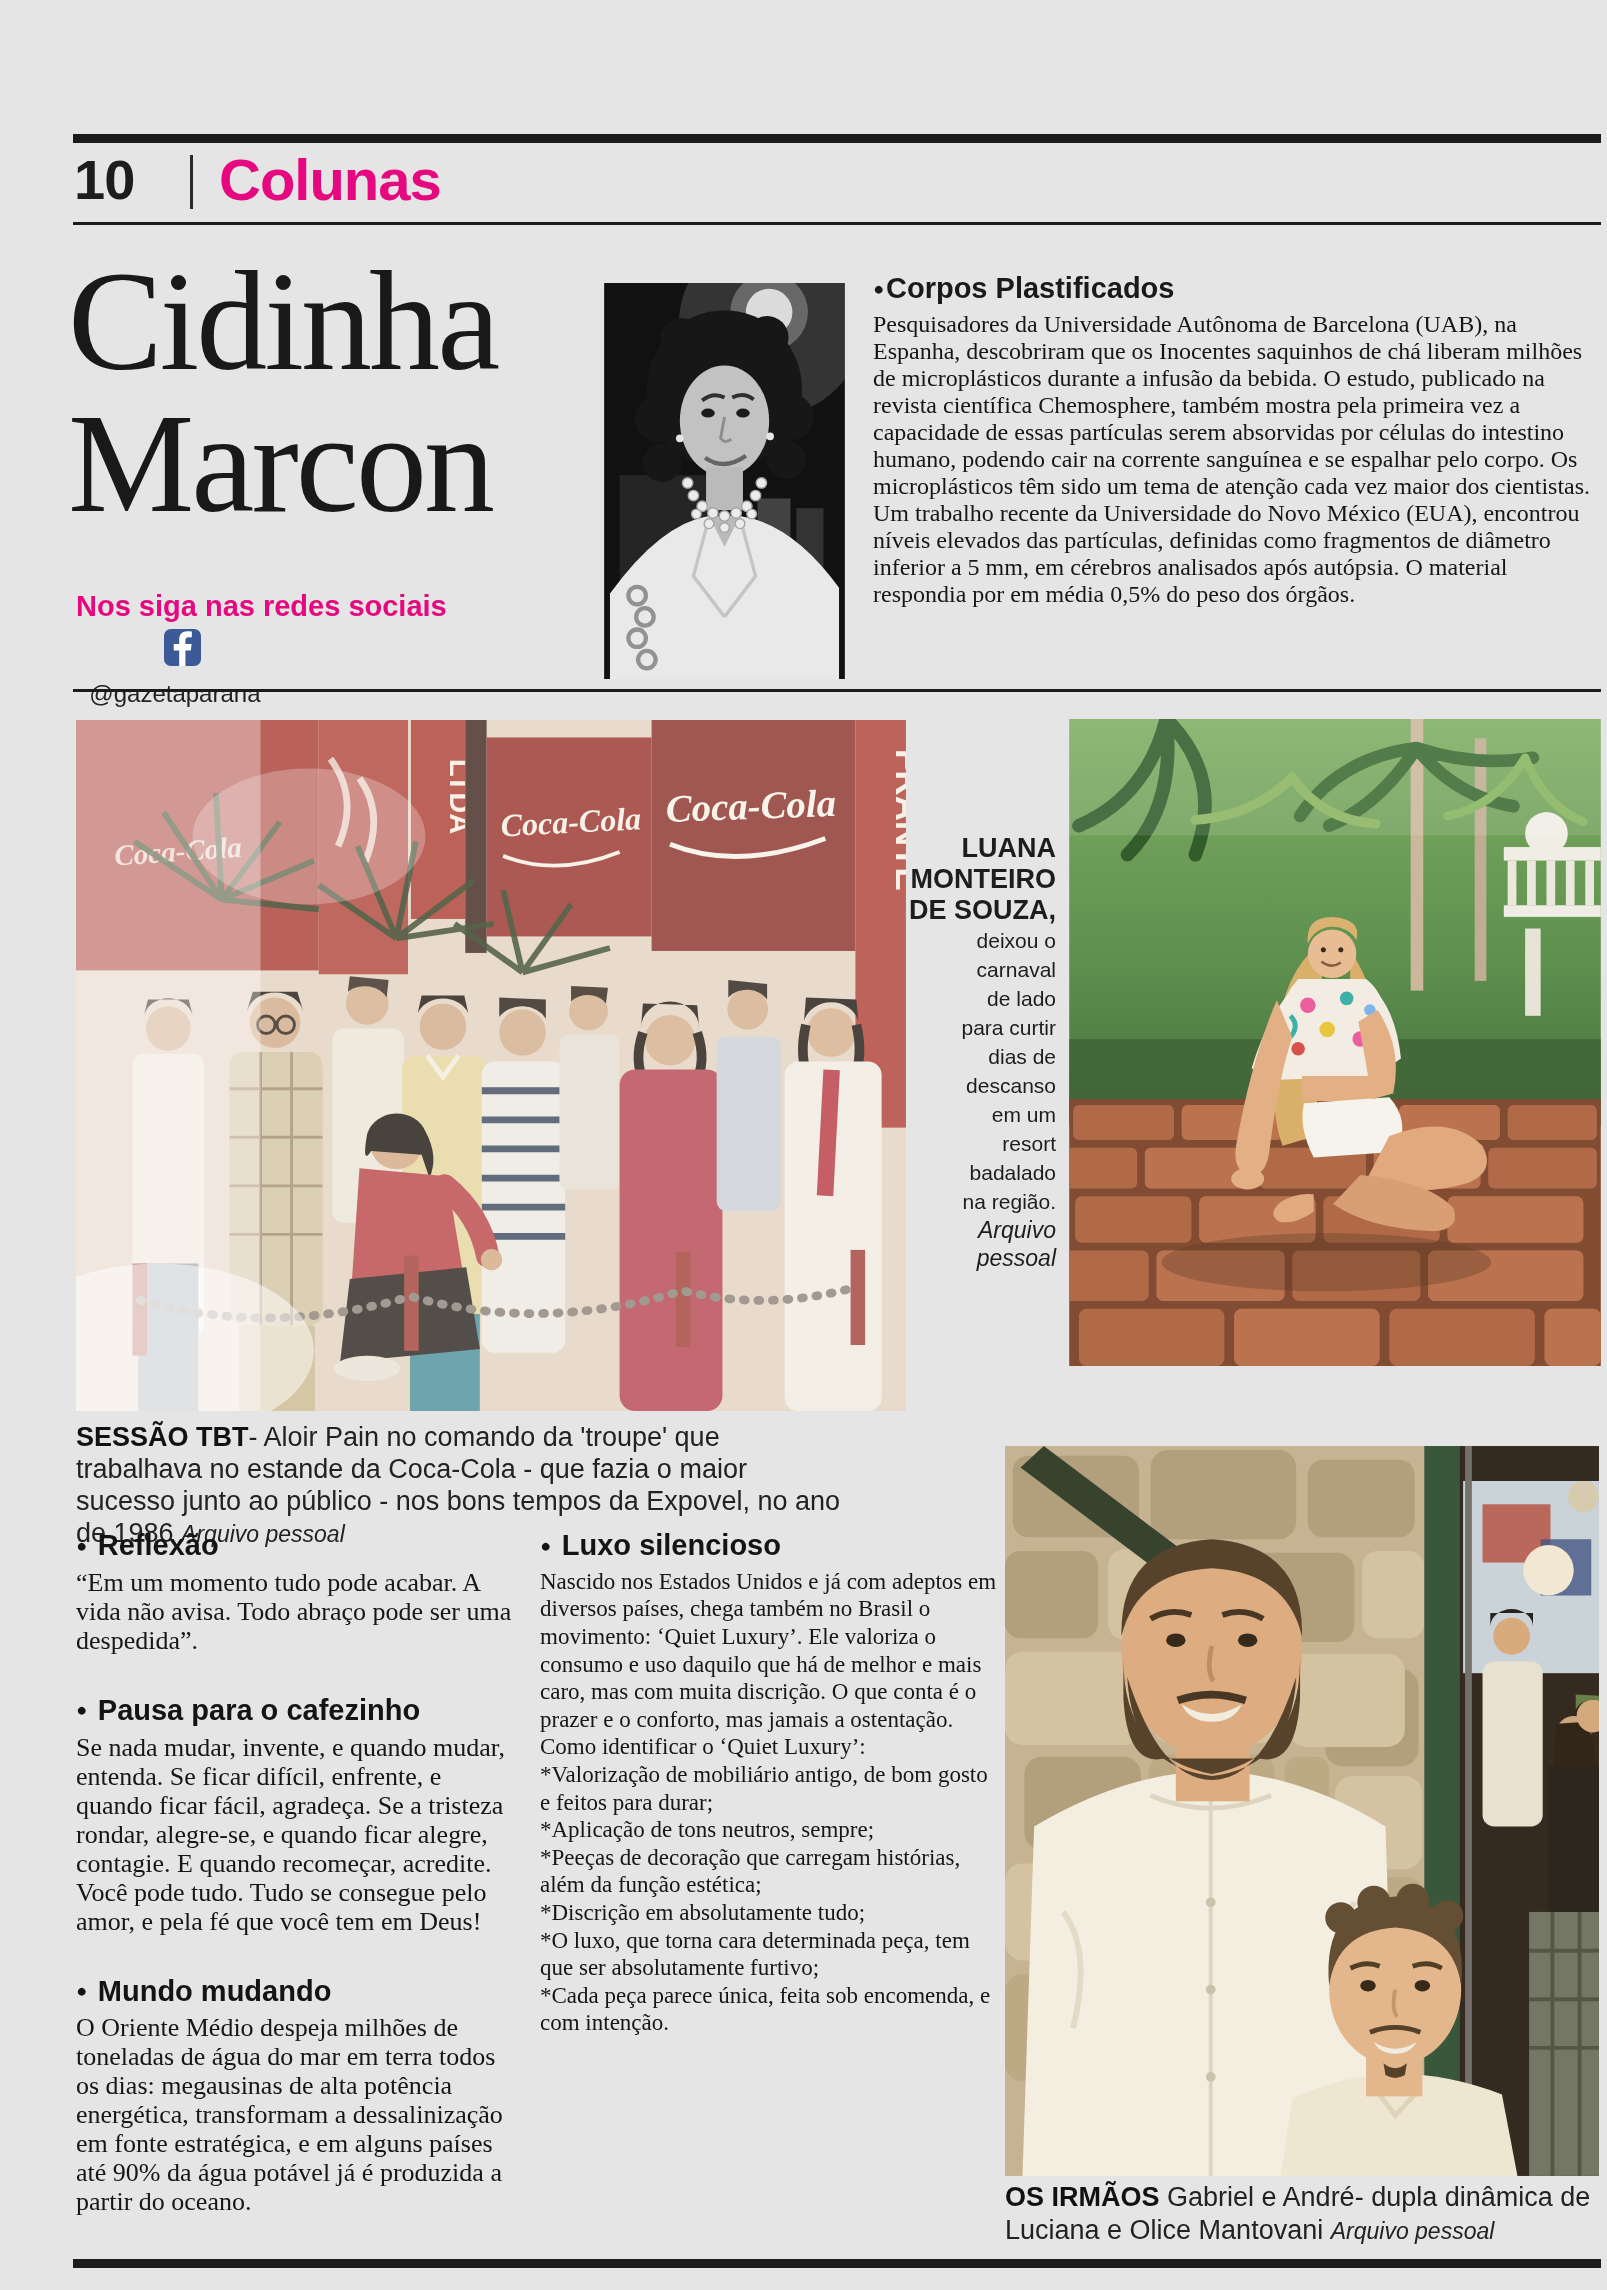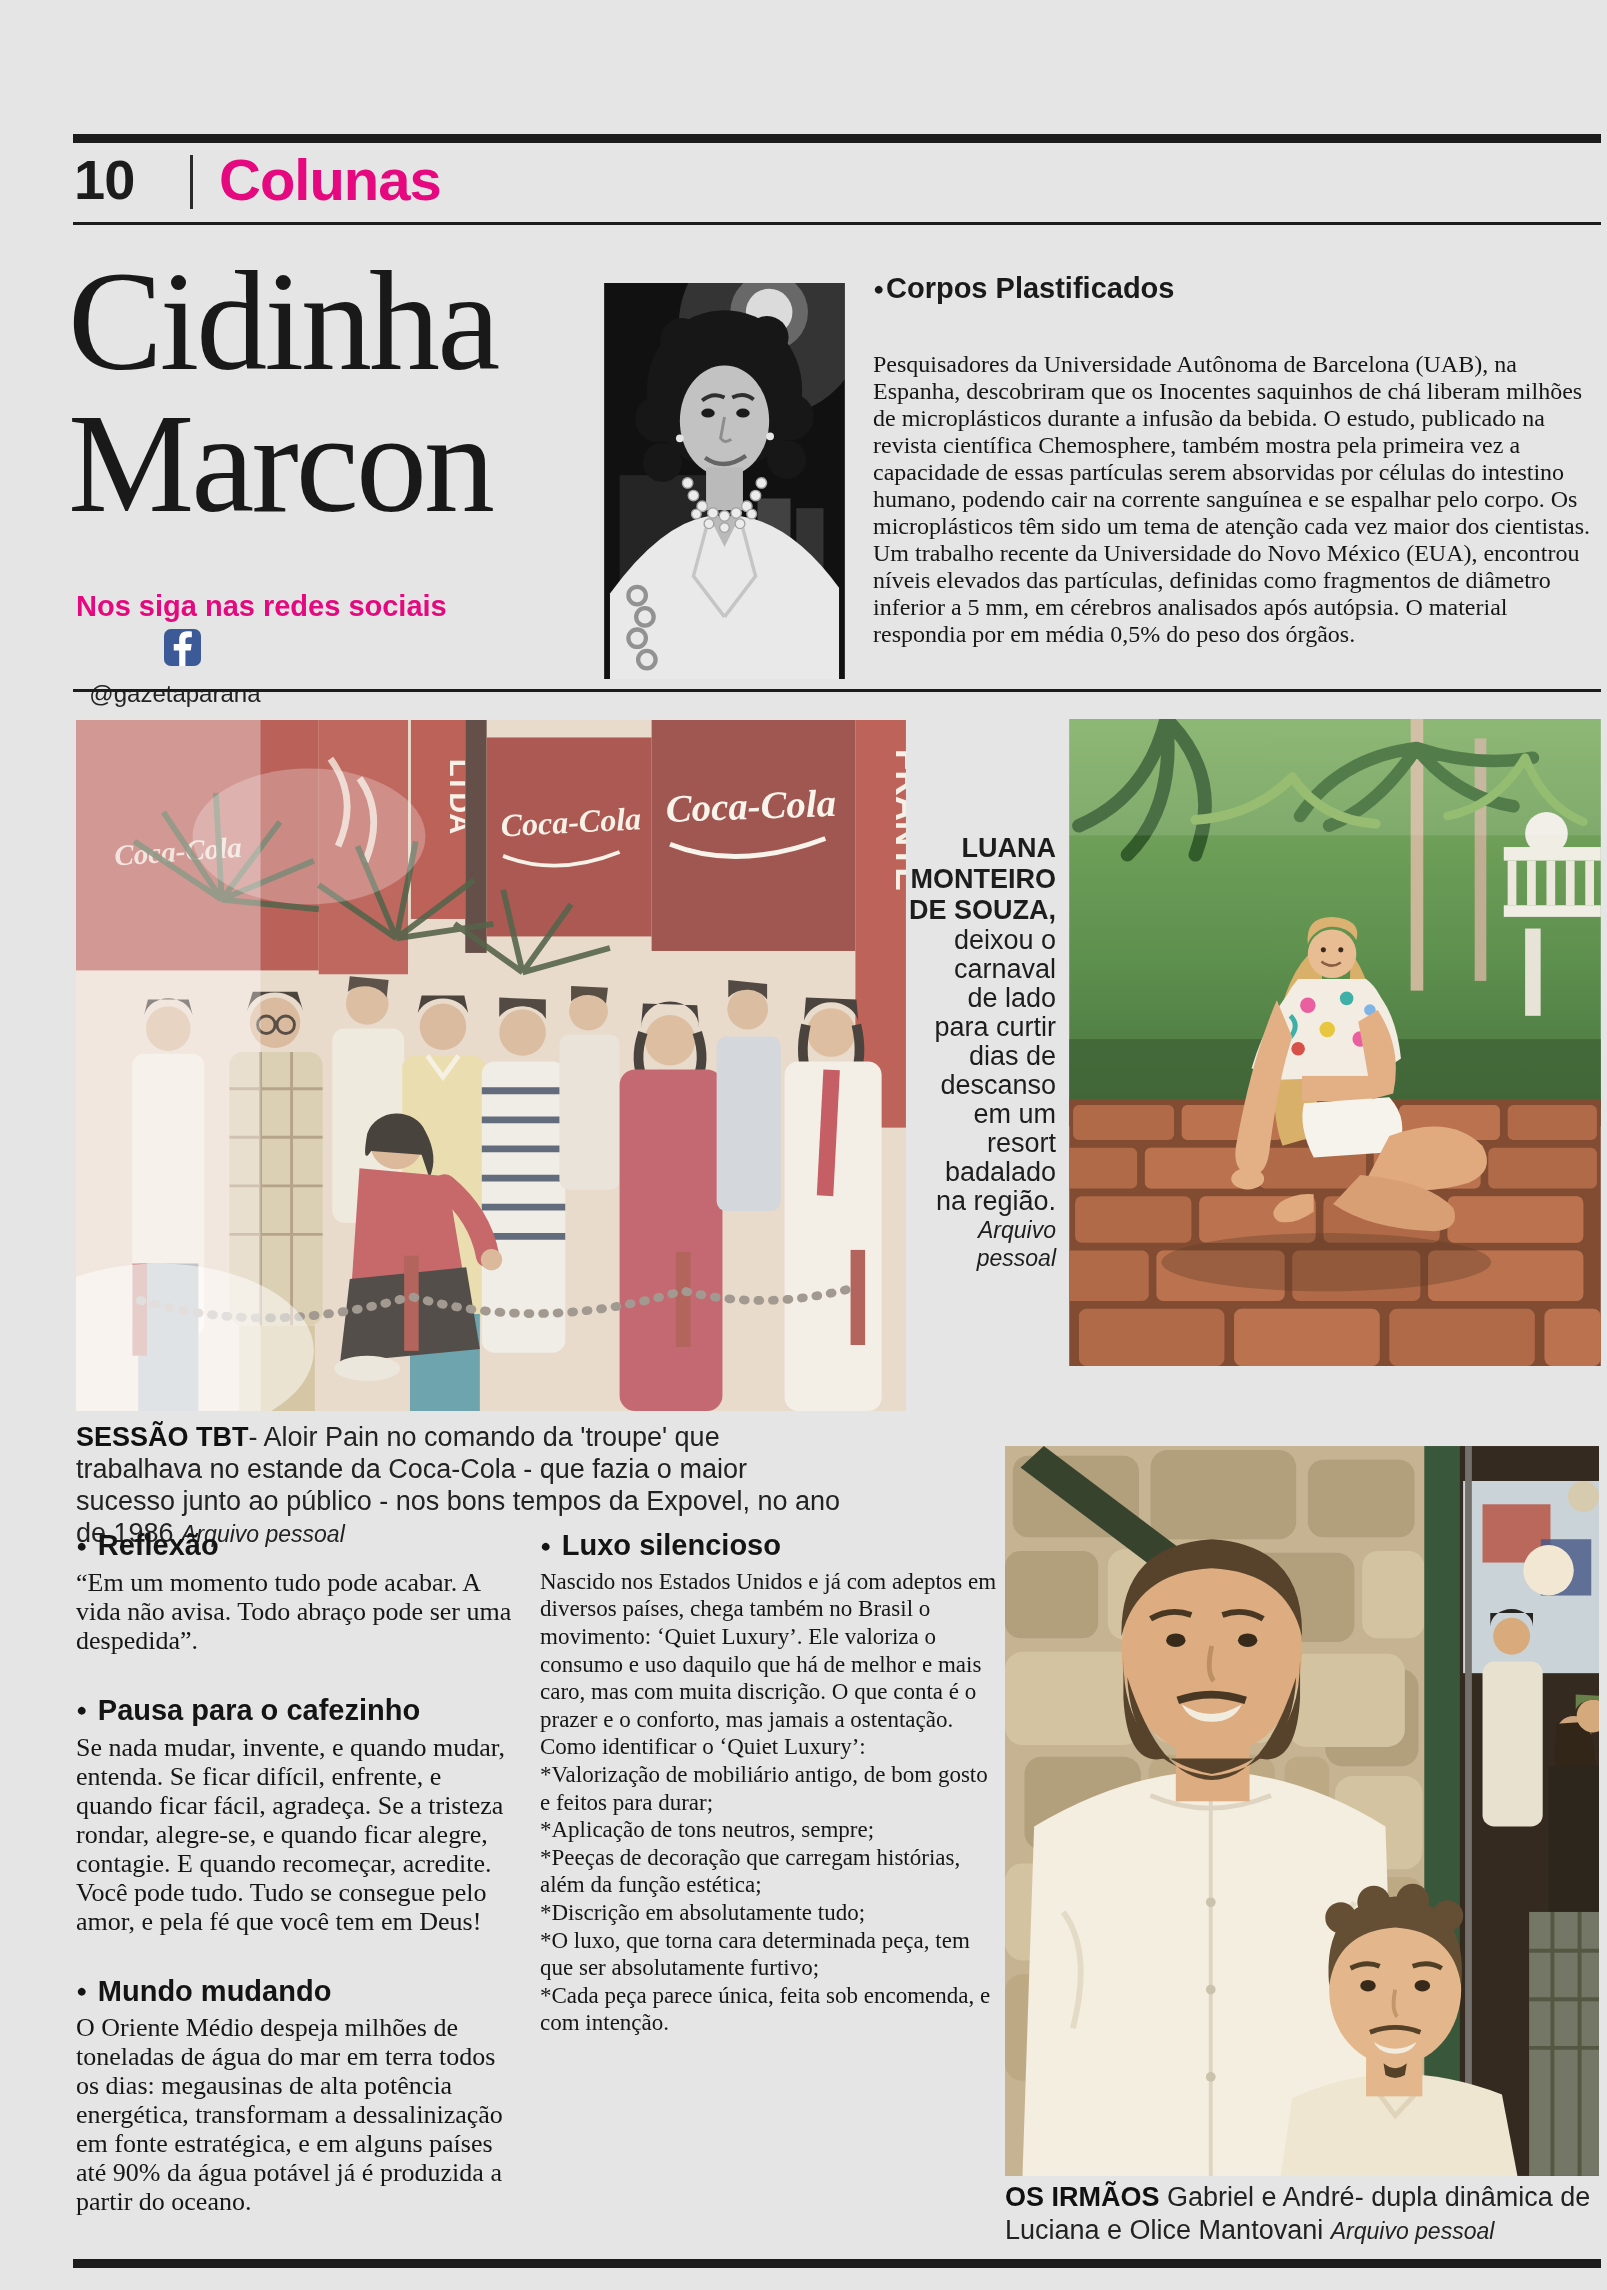--- a/index.html
+++ b/index.html
@@ -17,36 +17,36 @@
            font-size:142px;line-height:142px;letter-spacing:-2.9px;color:#191919;}
   .social-title{position:absolute;left:76px;top:590px;font-size:29px;font-weight:800;}
   .social-row{position:absolute;left:76px;top:629px;display:flex;align-items:center;gap:13.6px;font-size:24px;color:#222;flex-direction:column;}
   .social-row .handle{margin-right:15.5px;}
   .icon-badge{width:37px;height:37px;border-radius:7.8px;display:inline-block;}
 
   
   .art-title{position:absolute;left:873px;top:272px;font-size:29px;font-weight:800;display:flex;align-items:center;}
   .art-title .b{font-size:18.4px;margin-right:1.9px;}
   .art-body{position:absolute;left:873px;top:311px;width:730px;
-            font-family:"Liberation Serif",serif;font-size:24px;line-height:27px;color:#161616;margin-top:40px;}
+            font-family:"Liberation Serif",serif;font-size:24px;line-height:27px;color:#161616;}
 
   
   .photo{position:absolute;overflow:hidden;}
   .photo svg{display:block;width:100%;height:100%;}
   .portrait{filter:grayscale(1) contrast(1.02);}
   .vintage{filter:saturate(.82) contrast(.93) brightness(1.04);}
 
   
   .tbt-cap{position:absolute;left:76px;top:1421px;width:776px;font-size:27px;line-height:32px;color:#222;}
   .cap-lead{font-weight:800;color:#111;}
   .cap-credit{font-style:italic;font-size:23px;color:#222;}
 
   .luana-cap{position:absolute;left:846px;top:833px;width:210px;text-align:right;color:#1d1d1d;}
   .luana-cap .bl{font-size:27px;font-weight:800;line-height:31px;}
-  .luana-cap .rl{font-size:27px;line-height:29px;}
+  .luana-cap .rl{font-size:21px;line-height:29px;}
   .luana-cap .cl{font-size:23px;line-height:28px;font-style:italic;}
 
   .irmaos-cap{position:absolute;left:1005px;top:2181px;width:590px;font-size:27px;line-height:33px;color:#222;}
 
   
   .bcol{position:absolute;top:1529px;}
   .bcol .sec{margin-bottom:39px;}
   .sec-head{display:flex;align-items:center;gap:10.7px;font-size:29px;font-weight:800;color:#141414;}
   .sec-head .b{font-size:18.4px;}
   .sec-body{margin-top:5.8px;font-family:"Liberation Serif",serif;color:#161616;}

